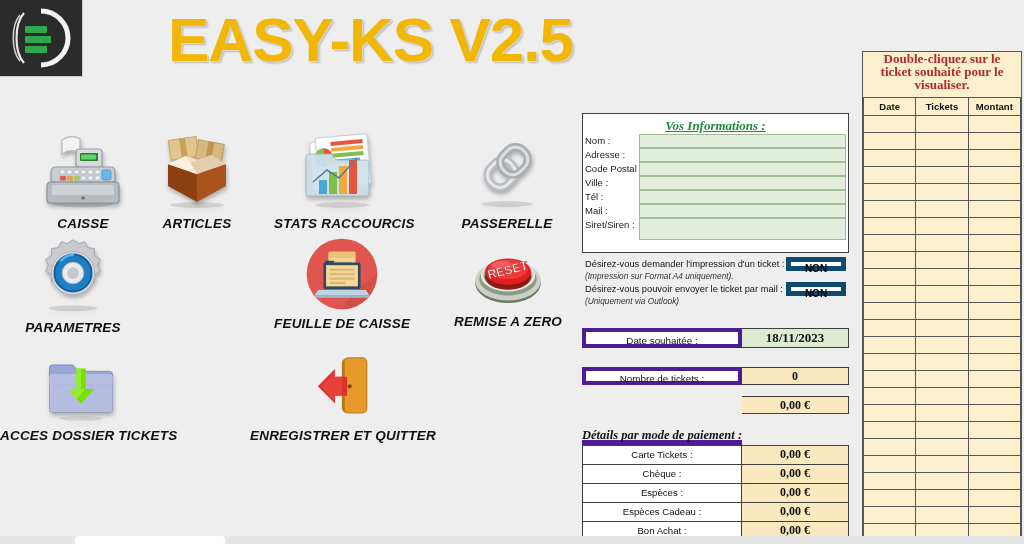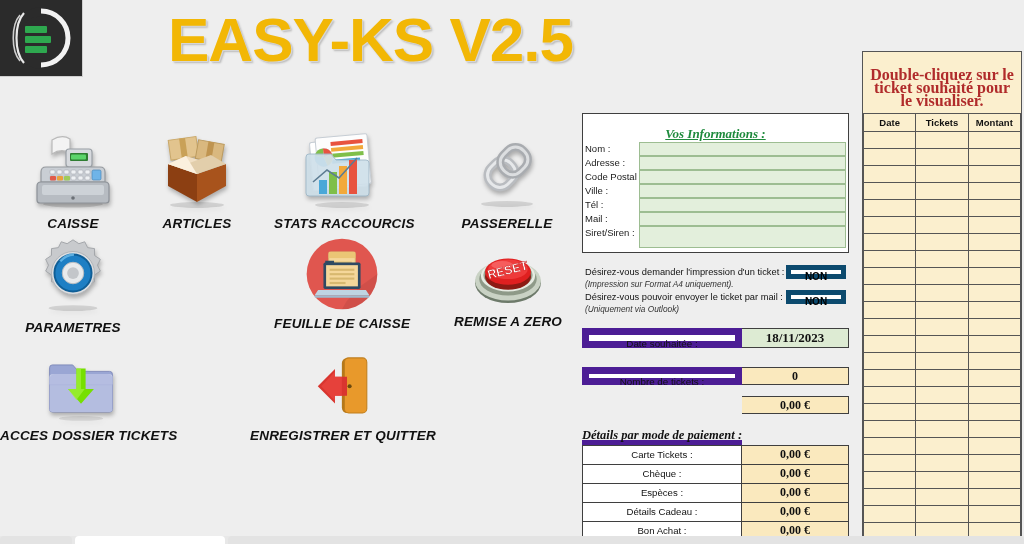--- a/index.html
+++ b/index.html
@@ -32,21 +32,21 @@
     margin-top:4px;white-space:nowrap;letter-spacing:.2px;
   }
   .shadow-el{filter:drop-shadow(1px 3px 2px rgba(0,0,0,.28));}
   
   #infoBox{
     position:absolute;left:582px;top:113px;width:267px;height:140px;
     background:#ffffff;border:1px solid #3f3f3f;box-sizing:border-box;
   }
   #infoTitle{
     text-align:center;font-style:italic;font-weight:bold;font-size:13px;
-    color:#1E8A3C;text-decoration:underline;padding-top:12px;
+    color:#1E8A3C;text-decoration:underline;padding-top:4px;
     font-family:"Liberation Serif", serif;
   }
   .frow{display:flex;align-items:stretch;height:14px;margin:0 2px;}
   .frow .flbl{
     width:54px;font-size:9.5px;color:#1a1a1a;line-height:14px;
     white-space:nowrap;
   }
   .frow .fval{
     flex:1;background:#E3EFDC;border:1px solid #9dbd92;box-sizing:border-box;
   }
@@ -55,21 +55,21 @@
   .qline{display:flex;align-items:center;height:14px;}
   .qtext{font-size:9.3px;color:#111;flex:1;white-space:nowrap;}
   .qnote{font-size:8.3px;font-style:italic;color:#333;height:11px;line-height:11px;}
   .qbtn{
     width:60px;height:14px;background:#fff;border:5px solid #0c4a6e;
     font-size:10px;font-weight:bold;text-align:center;line-height:13px;box-sizing:border-box;
   }
   
   .srow{position:absolute;display:flex;height:18px;box-sizing:border-box;}
   .srow .sl{
-    background:#fff;border:7px solid #4c1d95;box-sizing:border-box;
+    background:#fff;border:4px solid #4c1d95;box-sizing:border-box;
     font-size:9.8px;text-align:center;line-height:16px;color:#111;
   }
   .srow .sv{
     border:1px solid #3f3f3f;border-left:none;box-sizing:border-box;
     background:#FAE9BE;font-size:12px;font-weight:bold;text-align:center;
     line-height:16px;color:#111;font-family:"Liberation Serif", serif;
   }
   .srow .sv.green{background:#DDEBD3;}
   #detTitle{
     position:absolute;left:582px;top:428px;font-size:12.5px;font-weight:bold;
@@ -86,21 +86,21 @@
     box-sizing:border-box;font-size:12px;font-weight:bold;text-align:center;line-height:17px;
     color:#111;font-family:"Liberation Serif", serif;
   }
   
   #ticketPanel{
     position:absolute;left:862px;top:51px;width:160px;bottom:0;
     background:#FBEFCE;border:1px solid #555;border-bottom:none;box-sizing:border-box;
     overflow:hidden;
   }
   #ticketHint{
-    padding:16px 4px 6px 4px;text-align:center;font-size:16px;font-weight:bold;
+    padding:0 4px 6px 4px;text-align:center;font-size:13px;font-weight:bold;
     color:#B02B2B;line-height:13px;font-family:"Liberation Serif", serif;
   }
   #ticketTable{width:100%;border-collapse:collapse;table-layout:fixed;}
   #ticketTable th{
     border:1px solid #555;font-size:9.5px;font-weight:bold;color:#111;
     height:15px;background:#FBEFCE;font-family:"Liberation Sans", sans-serif;
   }
   #ticketTable td{
     border:1px solid #555;height:14px;background:#FBEFCE;
   }
@@ -124,21 +124,21 @@
     <path d="M24 13 C14 24 14 52 24 63" fill="none" stroke="#e8e8e8" stroke-width="2.2"></path>
     <path d="M20 15 C11 25 11 51 20 61" fill="none" stroke="#cfcfcf" stroke-width="1.6"></path>
     <rect x="25" y="26" width="22" height="7" rx="1" fill="#2EA84F"></rect>
     <rect x="25" y="36" width="26" height="7" rx="1" fill="#2EA84F"></rect>
     <rect x="25" y="46" width="22" height="7" rx="1" fill="#2EA84F"></rect>
   </svg>
 </div>
 
 <div id="title">EASY-KS V2.5</div>
 
-<div class="icon-cell" style="left:18px;top:126px;width:110px;">
+<div class="icon-cell" style="left:28px;top:126px;width:110px;">
   <svg class="icon-art shadow-el" width="86" height="86" viewBox="0 0 86 86">
     <ellipse cx="43" cy="78" rx="30" ry="3.5" fill="#000" opacity=".13"></ellipse>
     <path d="M22 14 q10 -6 18 -1 l0 14 q-9 -5 -18 1 z" fill="#f3f3f3" stroke="#b9b9b9" stroke-width="1.2"></path>
     <rect x="36" y="23" width="26" height="18" rx="3" fill="#d7dade" stroke="#9aa0a6" stroke-width="1.2"></rect>
     <rect x="40" y="27" width="18" height="8" rx="1" fill="#2f7d32"></rect>
     <rect x="41" y="28.5" width="15" height="5" rx="1" fill="#5bd46a"></rect>
     <path d="M16 41 h54 q5 0 5 5 v10 h-64 v-10 q0 -5 5 -5z" fill="#c9ced4" stroke="#95999e" stroke-width="1.2"></path>
     <g fill="#eef1f4" stroke="#a8adb3" stroke-width=".6">
       <rect x="20" y="44" width="5" height="4" rx="1"></rect>
         <rect x="27" y="44" width="5" height="4" rx="1"></rect>
@@ -377,21 +377,21 @@
   </div>
   <div class="prow">
     <div class="pl">Chèque :</div>
     <div class="pv">0,00 €</div>
   </div>
   <div class="prow">
     <div class="pl">Espèces :</div>
     <div class="pv">0,00 €</div>
   </div>
   <div class="prow">
-    <div class="pl">Détails Cadeau :</div>
+    <div class="pl">Espèces Cadeau :</div>
     <div class="pv">0,00 €</div>
   </div>
   <div class="prow">
     <div class="pl">Bon Achat :</div>
     <div class="pv">0,00 €</div>
   </div>
   <div class="prow">
     <div class="pl"></div>
     <div class="pv">0,00 €</div>
   </div>

